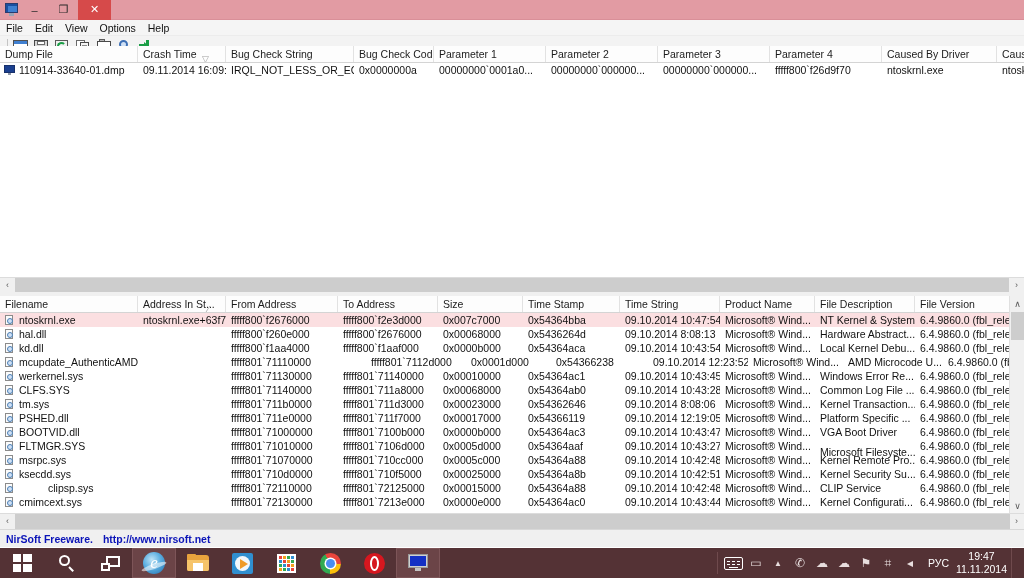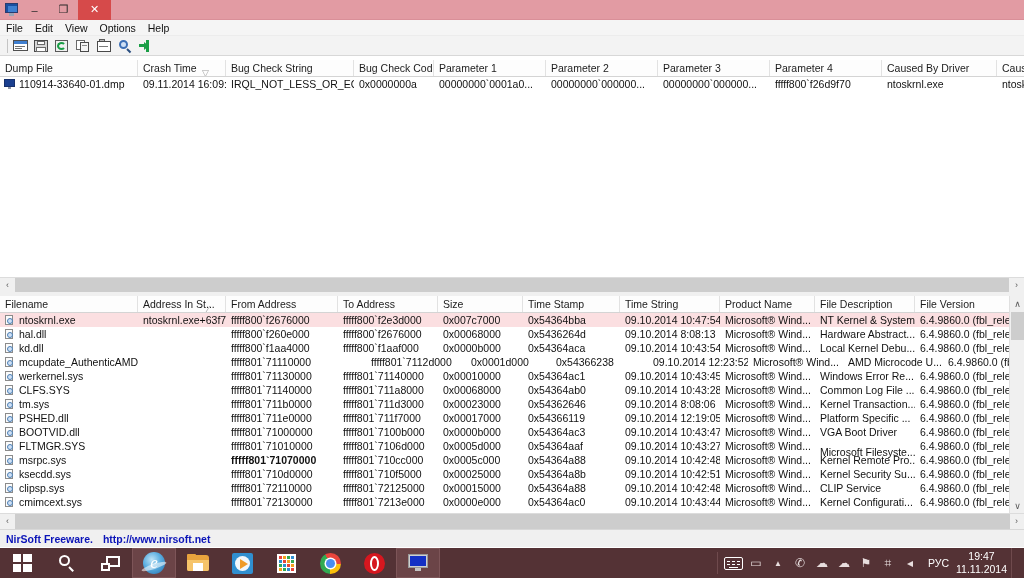--- a/index.html
+++ b/index.html
@@ -294,21 +294,21 @@
       <div class="c"></div>
       <div class="h"></div>
     </div>
   <div class="tbicon ic-exit">
       <div class="ar"></div>
       <div class="hd"></div>
       <div class="d"></div>
     </div>
 </div>
 
-<div class="panel" id="crash-panel" style="left:0; top:60px; width:1024px; height:220px;">
+<div class="panel" id="crash-panel" style="left:0; top:46px; width:1024px; height:220px;">
   <div class="hdrrow" id="crash-header">
       <div class="hcell" style="width: 138px;"><span>Dump File</span></div>
       <div class="hcell" style="width: 88px;"><span>Crash Time</span><span class="sortmark">▽</span></div>
       <div class="hcell" style="width: 128px;"><span>Bug Check String</span></div>
       <div class="hcell" style="width: 80px;"><span>Bug Check Code</span></div>
       <div class="hcell" style="width: 112px;"><span>Parameter 1</span></div>
       <div class="hcell" style="width: 112px;"><span>Parameter 2</span></div>
       <div class="hcell" style="width: 112px;"><span>Parameter 3</span></div>
       <div class="hcell" style="width: 112px;"><span>Parameter 4</span></div>
       <div class="hcell" style="width: 115px;"><span>Caused By Driver</span></div>
@@ -553,21 +553,21 @@
       </div>
       <div class="drow">
         <div class="dcell withicon" style="width: 138px;">
           <div class="file-ic">
             <div class="pg"></div>
             <div class="gr"></div>
           </div>
           <span>msrpc.sys</span>
         </div>
         <div class="dcell" style="width: 88px;"></div>
-        <div class="dcell" style="width: 112px; font-weight: bold;">fffff801`71070000</div>
+        <div class="dcell" style="width: 112px;">fffff801`71070000</div>
         <div class="dcell" style="width: 100px;">fffff801`710cc000</div>
         <div class="dcell" style="width: 85px;">0x0005c000</div>
         <div class="dcell" style="width: 97px;">0x54364a88</div>
         <div class="dcell" style="width: 100px;">09.10.2014 10:42:48</div>
         <div class="dcell" style="width: 95px;">Microsoft® Wind...</div>
         <div class="dcell" style="width: 100px;">Kernel Remote Pro...</div>
         <div class="dcell" style="width: 107px;">6.4.9860.0 (fbl_rele...</div>
         <div class="dcell" style="width: 75px;">Microsoft Cor</div>
       </div>
       <div class="drow">
@@ -583,21 +583,21 @@
         <div class="dcell" style="width: 100px;">fffff801`710f5000</div>
         <div class="dcell" style="width: 85px;">0x00025000</div>
         <div class="dcell" style="width: 97px;">0x54364a8b</div>
         <div class="dcell" style="width: 100px;">09.10.2014 10:42:51</div>
         <div class="dcell" style="width: 95px;">Microsoft® Wind...</div>
         <div class="dcell" style="width: 100px;">Kernel Security Su...</div>
         <div class="dcell" style="width: 107px;">6.4.9860.0 (fbl_rele...</div>
         <div class="dcell" style="width: 75px;">Microsoft Cor</div>
       </div>
       <div class="drow">
-        <div class="dcell withicon" style="width: 138px;">
+        <div class="dcell withicon" style="width: 138px; gap: 29px;">
           <div class="file-ic">
             <div class="pg"></div>
             <div class="gr"></div>
           </div>
           <span>clipsp.sys</span>
         </div>
         <div class="dcell" style="width: 88px;"></div>
         <div class="dcell" style="width: 112px;">fffff801`72110000</div>
         <div class="dcell" style="width: 100px;">fffff801`72125000</div>
         <div class="dcell" style="width: 85px;">0x00015000</div>

